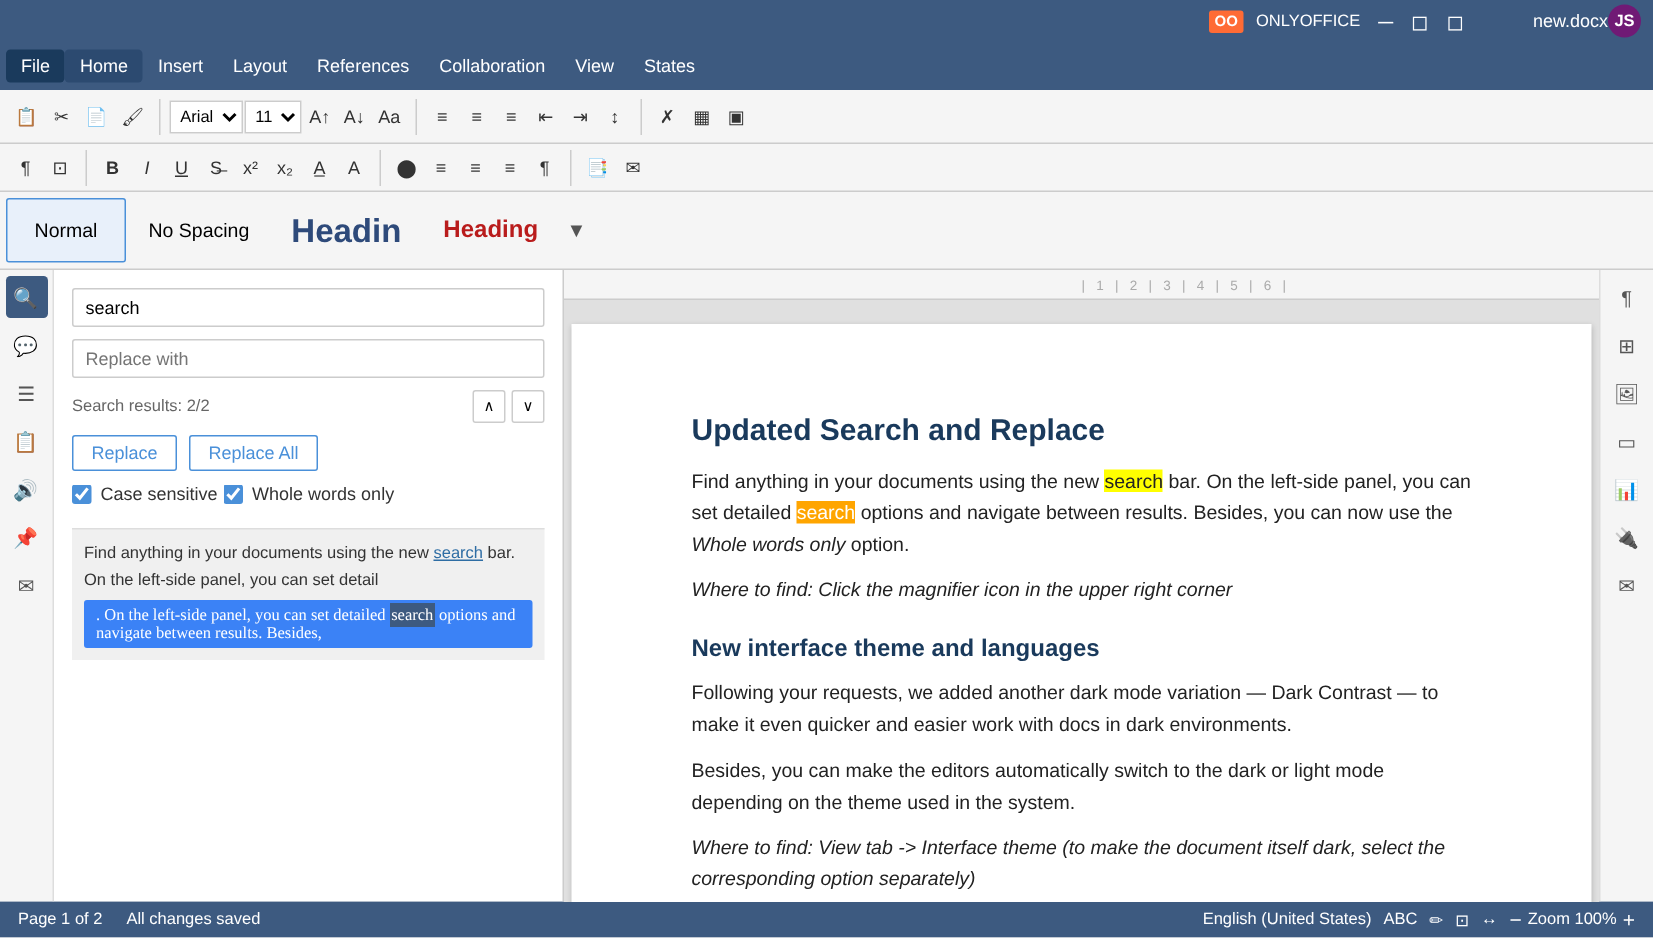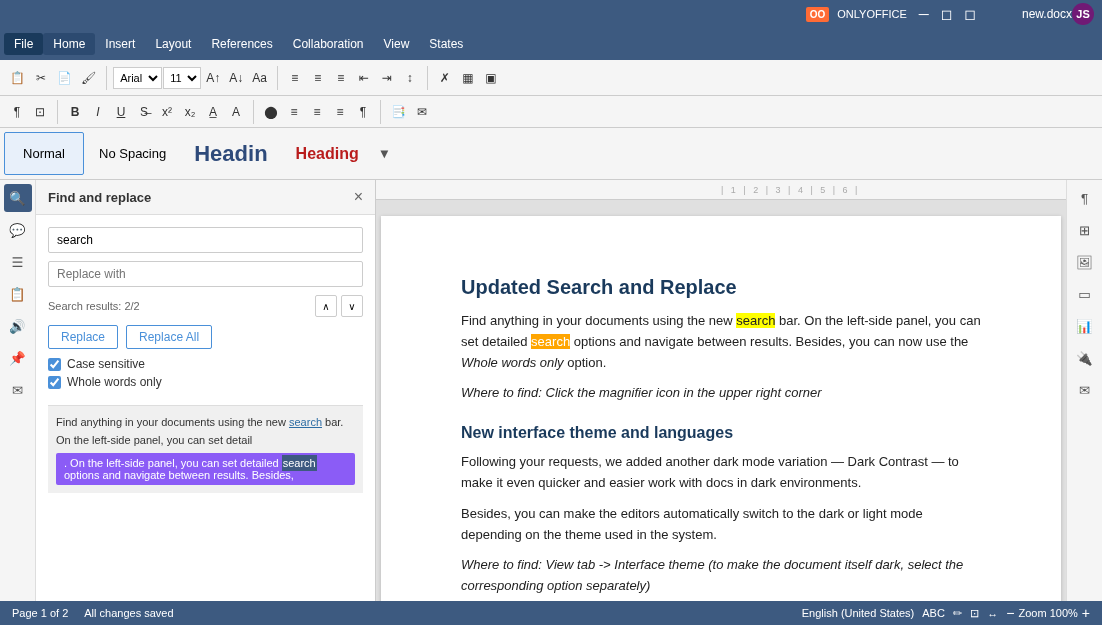--- a/index.html
+++ b/index.html
@@ -95,35 +95,35 @@
     }
     .search-results-row { display: flex; align-items: center; justify-content: space-between; }
     .search-results-text { font-size: 11px; color: #666; }
     .nav-btns { display: flex; gap: 4px; }
     .nav-btn { background: none; border: 1px solid #ccc; border-radius: 2px; cursor: pointer; width: 22px; height: 22px; display: flex; align-items: center; justify-content: center; font-size: 10px; }
     .replace-btns { display: flex; gap: 8px; }
     .replace-btn {
       background: white; border: 1px solid #4a90d9; color: #4a90d9; padding: 4px 12px;
       font-size: 12px; cursor: pointer; border-radius: 2px;
     }
-    .checkboxes { display: flex; flex-direction: column; gap: 4px; }
+    .checkboxes { display: flex; gap: 4px; }
     .checkbox-row { display: flex; align-items: center; gap: 6px; font-size: 12px; color: #333; }
     .checkbox-row input[type="checkbox"] { accent-color: #4a90d9; }
 
     
     .preview-area {
       background: #f0f0f0; border-top: 1px solid #ddd; margin-top: 8px;
       padding: 8px; font-size: 11px; color: #333; flex: 1; overflow-y: auto;
     }
     .preview-result-text { line-height: 1.6; }
     .preview-highlight { color: #2e6da4; text-decoration: underline; }
     .preview-selected { background: #3d5a80; color: white; padding: 2px 1px; }
     .preview-tooltip {
-      background: #8b5cf6; color: white; padding: 4px 8px; font-size: 11px;
-      border-radius: 2px; margin-top: 4px;
+      background: #3b82f6; color: white; padding: 4px 8px; font-size: 11px;
+      border-radius: 2px; margin-top: 4px; font-family: Liberation Serif, serif;
     }
 
     
     .doc-area {
       flex: 1; background: #e0e0e0; overflow-y: auto; display: flex; flex-direction: column; align-items: center;
       padding: 16px 0;
     }
     .ruler {
       width: 100%; height: 20px; background: #f5f5f5; border-bottom: 1px solid #ccc;
       display: flex; align-items: center; padding: 0 8px; font-size: 9px; color: #999;
@@ -276,24 +276,20 @@
     <button class="sidebar-icon-btn active" title="Find">🔍</button>
     <button class="sidebar-icon-btn" title="Comments">💬</button>
     <button class="sidebar-icon-btn" title="Navigation">☰</button>
     <button class="sidebar-icon-btn" title="Plugins">📋</button>
     <button class="sidebar-icon-btn" title="Audio">🔊</button>
     <button class="sidebar-icon-btn" title="Track Changes">📌</button>
     <button class="sidebar-icon-btn" title="Mail Merge">✉</button>
   </div>
 
   <div class="find-replace-panel">
-    <div class="panel-header">
-      <span class="panel-title">Find and replace</span>
-      <button class="panel-close">×</button>
-    </div>
     <div class="panel-body">
       <input type="text" class="search-input" value="search" style="">
       <input type="text" class="replace-input" placeholder="Replace with" style="">
       <div class="search-results-row">
         <span class="search-results-text">Search results: 2/2</span>
         <div class="nav-btns">
           <button class="nav-btn">∧</button>
           <button class="nav-btn">∨</button>
         </div>
       </div>

